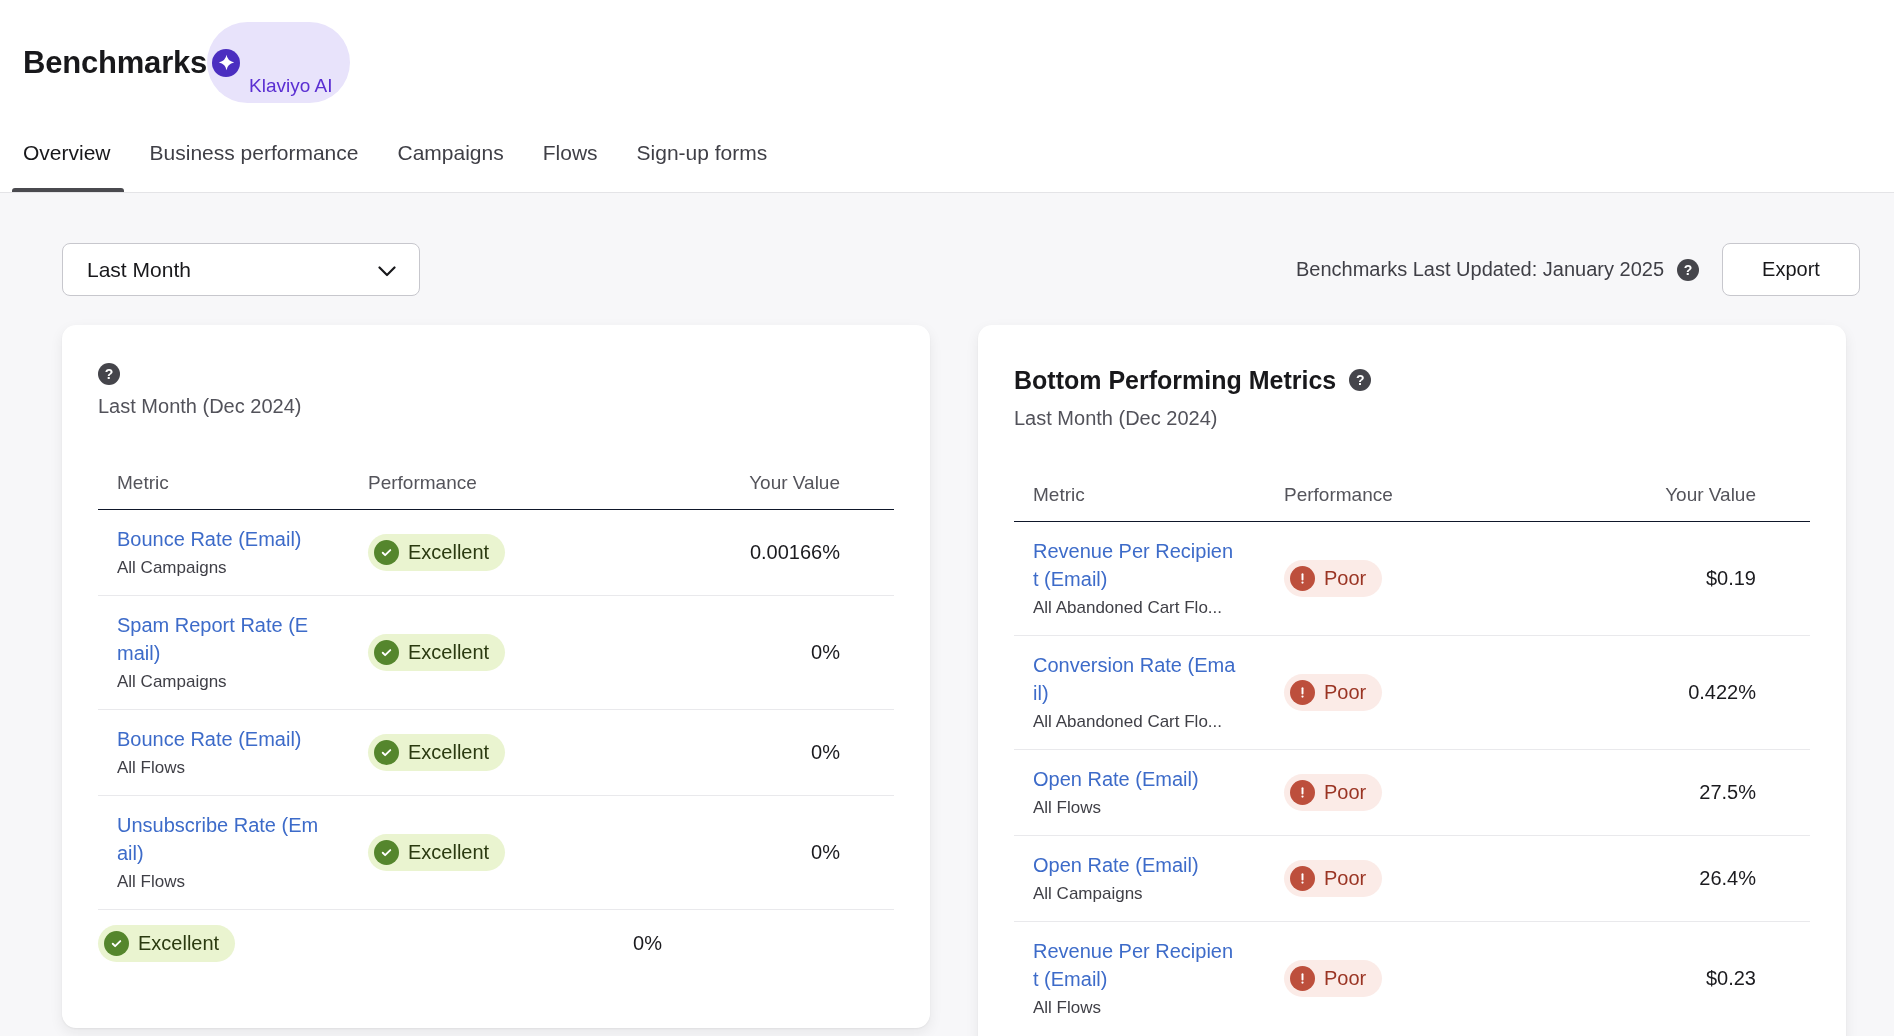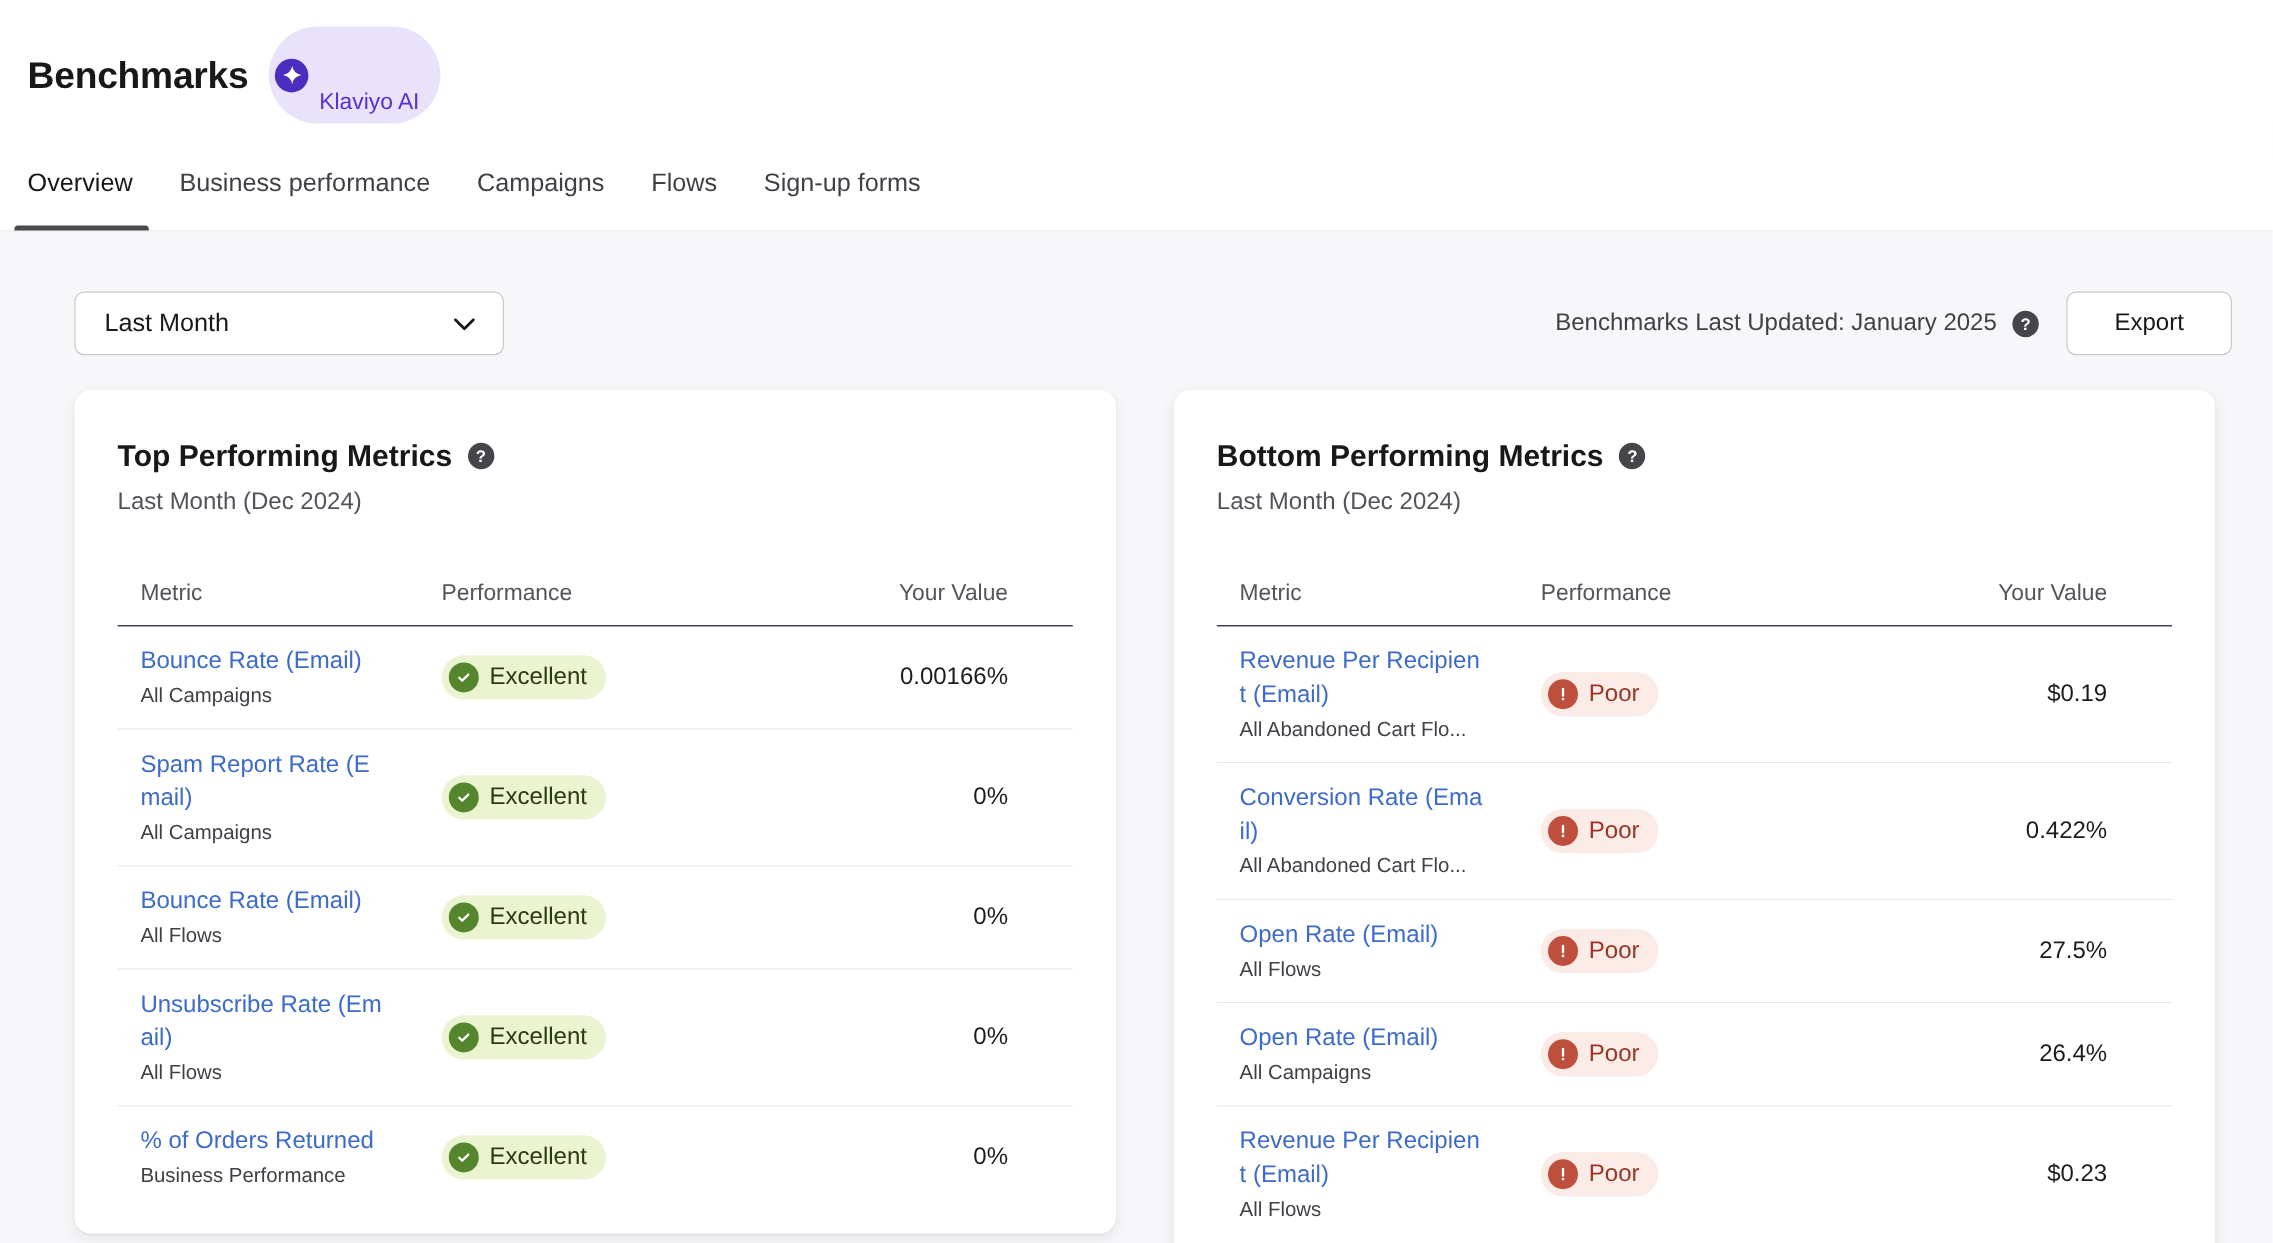--- a/index.html
+++ b/index.html
@@ -6,21 +6,21 @@
   html, body { margin: 0; padding: 0; }
   body {
     width: 1894px; height: 1036px; overflow: hidden;
     background: #ffffff; color: #1b1b1f;
     font-family: "Liberation Sans", sans-serif;
     -webkit-font-smoothing: antialiased;
   }
 
   
   .header { padding: 22px 24px 0 23px; background: #fff; }
-  .title-row { display: flex; align-items: center; gap: 17px; }
+  .title-row { display: flex; align-items: center; }
   .page-title { font-size: 31px; font-weight: 700; margin: 0; line-height: 42px; letter-spacing: -0.2px; color: #18181b; }
   .ai-badge { display: inline-flex; align-items: center; gap: 9px; background: #e8e3fb; border-radius: 999px; padding: 4px 17px 4px 5px; }
   .ai-badge .circ { width: 28px; height: 28px; border-radius: 50%; background: #4b2ec0; display: flex; align-items: center; justify-content: center; }
   .ai-badge .label { color: #5a2ed2; font-size: 19px; line-height: 26px; margin-top: 47px; }
 
   
   .tab-bar { display: flex; gap: 39px; padding-left: 23px; margin-top: 31px; border-bottom: 1px solid #e4e4e7; background: #fff; }
   .tab { font-size: 21px; line-height: 27px; color: #3f3f46; padding: 5px 0 26px; position: relative; cursor: pointer; white-space: nowrap; }
   .tab.active { color: #18181b; }
   .tab.active::after { content: ""; position: absolute; left: -11px; right: -13px; bottom: 0; height: 4px; background: #4a4a4f; border-radius: 3px 3px 0 0; }
@@ -117,21 +117,20 @@
       <span class="updated">Benchmarks Last Updated: January 2025</span>
       <span class="help">?</span>
       <button class="export-btn">Export</button>
     </div>
   </div>
 
   <div class="cards">
 
     <div class="card h-left">
       <div class="card-title-row">
-        <h2 class="card-title">Top Performing Metrics</h2>
         <span class="help">?</span>
       </div>
       <div class="card-subtitle">Last Month (Dec 2024)</div>
       <div class="metric-table">
         <div class="t-head">
           <span class="col-metric">Metric</span>
           <span class="col-perf">Performance</span>
           <span class="col-value">Your Value</span>
         </div>
         <div class="t-body">
@@ -201,24 +200,20 @@
                       <path d="M5 12.5 L9.5 17 L19 7.5" stroke="#ffffff" stroke-width="3.4" fill="none" stroke-linecap="round" stroke-linejoin="round"></path>
                     </svg>
 
         </span>
         <span class="badge-label">Excellent</span>
       </span>
     </div>
     <div class="value-cell">0%</div>
   </div>
             <div class="t-row">
-    <div class="metric-cell">
-      <a class="metric-link" href="#">% of Orders Returned</a>
-      <div class="metric-cat">Business Performance</div>
-    </div>
     <div class="perf-cell">
       <span class="badge excellent">
         <span class="dot">
           <svg class="icon-check" width="13" height="13" viewBox="0 0 24 24">
                       <path d="M5 12.5 L9.5 17 L19 7.5" stroke="#ffffff" stroke-width="3.4" fill="none" stroke-linecap="round" stroke-linejoin="round"></path>
                     </svg>
 
         </span>
         <span class="badge-label">Excellent</span>
       </span>

